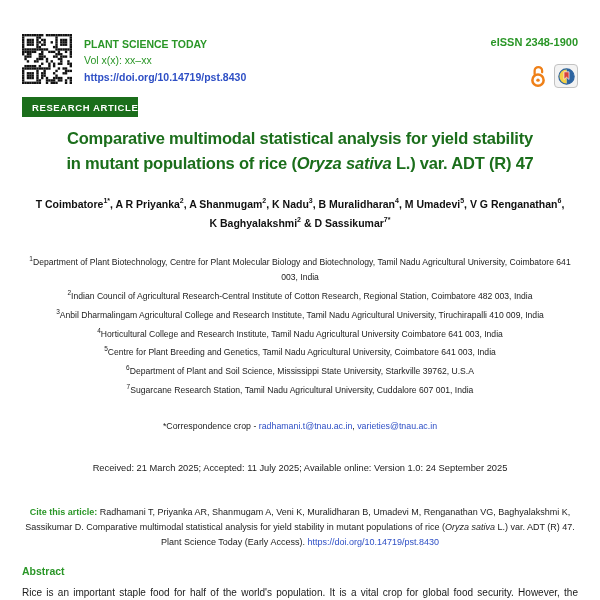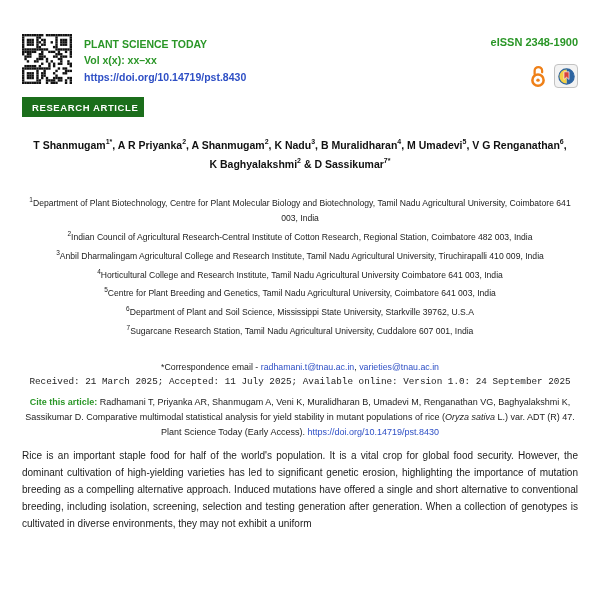--- a/index.html
+++ b/index.html
@@ -9,52 +9,52 @@
     color:#1b1b1b;
   }
   .page{width:600px;height:600px;box-sizing:border-box;padding:34px 22px 0 22px;position:relative;}
 
   
   .header{display:flex;justify-content:space-between;align-items:flex-start;}
   .header-left{display:flex;gap:12px;align-items:flex-start;}
   .qr{width:50px;height:50px;display:block;}
   .journal-meta{padding-top:2px;line-height:16px;}
   .journal-name{font-size:10.5px;font-weight:bold;color:#2a9627;}
-  .vol-line{font-size:10.5px;font-weight:bold;color:#2a9627;}
+  .vol-line{font-size:10.5px;font-weight:normal;color:#2a9627;}
   .doi-line{font-size:10.5px;font-weight:bold;color:#2e4fc5;text-decoration:none;display:inline-block;}
   .header-right{text-align:right;}
   .eissn{font-size:11px;font-weight:bold;color:#2a9627;margin-top:2px;}
   .header-icons{margin-top:16px;display:flex;gap:7px;justify-content:flex-end;align-items:center;}
   .oa-icon svg{display:block;}
   .crossmark{width:22px;height:22px;border:1px solid #c2c2c2;border-radius:4px;background:#f3f3f3;display:flex;align-items:center;justify-content:center;}
 
   
   .badge{display:inline-block;margin-top:9px;background:#1b6e1b;color:#ffffff;
-    font-size:9.5px;font-weight:bold;letter-spacing:0.6px;padding:5px 6px 4px 10px;}
+    font-size:9.5px;font-weight:bold;letter-spacing:0.6px;padding:5px 0 4px 10px;}
 
   
   .title{margin-top:9px;text-align:center;color:#1b6e1b;font-weight:bold;
     font-size:16.5px;line-height:25px;letter-spacing:-0.2px;}
   .title .it{font-style:italic;}
 
   
   .authors{margin-top:17px;text-align:center;font-weight:bold;font-size:10.5px;line-height:15px;color:#111;}
   .authors sup{font-size:7px;}
 
   
   .affils{margin-top:21px;text-align:center;font-size:8.6px;line-height:15px;color:#222;}
   .affils .affil{margin:0;}
   .affils sup{font-size:6.5px;}
 
   .correspondence{margin-top:23px;text-align:center;font-size:8.8px;color:#222;}
   .correspondence a{color:#2e4fc5;text-decoration:none;}
 
-  .dates{margin-top:4px;text-align:center;font-size:9.3px;color:#222;font-family:Liberation Mono, monospace;}
-
-  .cite{margin-top:8px;text-align:center;font-size:9px;line-height:15px;color:#222;}
+  .dates{margin-top:32px;text-align:center;font-size:9.3px;color:#222;}
+
+  .cite{margin-top:32px;text-align:center;font-size:9px;line-height:15px;color:#222;}
   .cite .cite-label{color:#2a9627;font-weight:bold;}
   .cite .it{font-style:italic;}
   .cite a{color:#2e4fc5;text-decoration:none;}
 
   .abstract-heading{margin-top:15px;text-align:left;font-size:10.5px;font-weight:bold;color:#2a9627;}
   .abstract-text{margin-top:7px;text-align:justify;font-size:10px;line-height:17px;color:#1b1b1b;}
 </style>
 </head>
 <body>
 
@@ -318,47 +318,52 @@
           </svg>
         </span>
       </div>
     </div>
   </div>
 
   
   <div class="badge">RESEARCH ARTICLE</div>
 
   
+  <h1 class="title">
+    <span>Comparative multimodal statistical analysis for yield stability</span><br>
+    <span>in mutant populations of rice (</span><span class="it">Oryza sativa</span><span> L.) var. ADT (R) 47</span>
+  </h1>
 
   
   <div class="authors">
-    <div id="authors-line1"><span>T Shanmugam</span><sup>1*</sup>, <span>A R Priyanka</span><sup>2</sup>, <span>A Shanmugam</span><sup>2</sup>, <span>K Nadu</span><sup>3</sup>, <span>B Muralidharan</span><sup>4</sup>, <span>M Umadevi</span><sup>5</sup>, <span>V G Renganathan</span><sup>6</sup>,</div>
+    <div id="authors-line1"><span>T Coimbatore</span><sup>1*</sup>, <span>A R Priyanka</span><sup>2</sup>, <span>A Shanmugam</span><sup>2</sup>, <span>K Nadu</span><sup>3</sup>, <span>B Muralidharan</span><sup>4</sup>, <span>M Umadevi</span><sup>5</sup>, <span>V G Renganathan</span><sup>6</sup>,</div>
     <div id="authors-line2"><span>K Baghyalakshmi</span><sup>2</sup> &amp; <span>D Sassikumar</span><sup>7*</sup></div>
   </div>
 
   
   <div class="affils" id="affiliations">
       <div class="affil"><sup>1</sup><span>Department of Plant Biotechnology, Centre for Plant Molecular Biology and Biotechnology, Tamil Nadu Agricultural University, Coimbatore 641 003, India</span></div>
       <div class="affil"><sup>2</sup><span>Indian Council of Agricultural Research-Central Institute of Cotton Research, Regional Station, Coimbatore 482 003, India</span></div>
       <div class="affil"><sup>3</sup><span>Anbil Dharmalingam Agricultural College and Research Institute, Tamil Nadu Agricultural University, Tiruchirapalli 410 009, India</span></div>
       <div class="affil"><sup>4</sup><span>Horticultural College and Research Institute, Tamil Nadu Agricultural University Coimbatore 641 003, India</span></div>
       <div class="affil"><sup>5</sup><span>Centre for Plant Breeding and Genetics, Tamil Nadu Agricultural University, Coimbatore 641 003, India</span></div>
       <div class="affil"><sup>6</sup><span>Department of Plant and Soil Science, Mississippi State University, Starkville 39762, U.S.A</span></div>
       <div class="affil"><sup>7</sup><span>Sugarcane Research Station, Tamil Nadu Agricultural University, Cuddalore 607 001, India</span></div>
     </div>
 
   
   <div class="correspondence">
-    <span>*Correspondence email - </span><a href="#">radhamani.t@tnau.ac.in</a><span>, </span><a href="#">varieties@tnau.ac.in</a>
+    <span>*Correspondence crop - </span><a href="#">radhamani.t@tnau.ac.in</a><span>, </span><a href="#">varieties@tnau.ac.in</a>
   </div>
 
   
   <div class="dates">Received: 21 March 2025; Accepted: 11 July 2025; Available online: Version 1.0: 24 September 2025</div>
 
   
   <div class="cite">
     <span class="cite-label">Cite this article: </span><span>Radhamani T, Priyanka AR, Shanmugam A, Veni K, Muralidharan B, Umadevi M, Renganathan VG, Baghyalakshmi K, Sassikumar D. Comparative multimodal statistical analysis for yield stability in mutant populations of rice (</span><span class="it">Oryza sativa</span><span> L.) var. ADT (R) 47. Plant Science Today (Early Access). </span><a href="#">https://doi.org/10.14719/pst.8430</a>
   </div>
 
   
+  <div class="abstract-heading">Abstract</div>
   <div class="abstract-text">Rice is an important staple food for half of the world's population. It is a vital crop for global food security. However, the dominant cultivation of high-yielding varieties has led to significant genetic erosion, highlighting the importance of mutation breeding as a compelling alternative approach. Induced mutations have offered a single and short alternative to conventional breeding, including isolation, screening, selection and testing generation after generation. When a collection of genotypes is cultivated in diverse environments, they may not exhibit a uniform</div>
 
 </div>
 
 </body></html>

